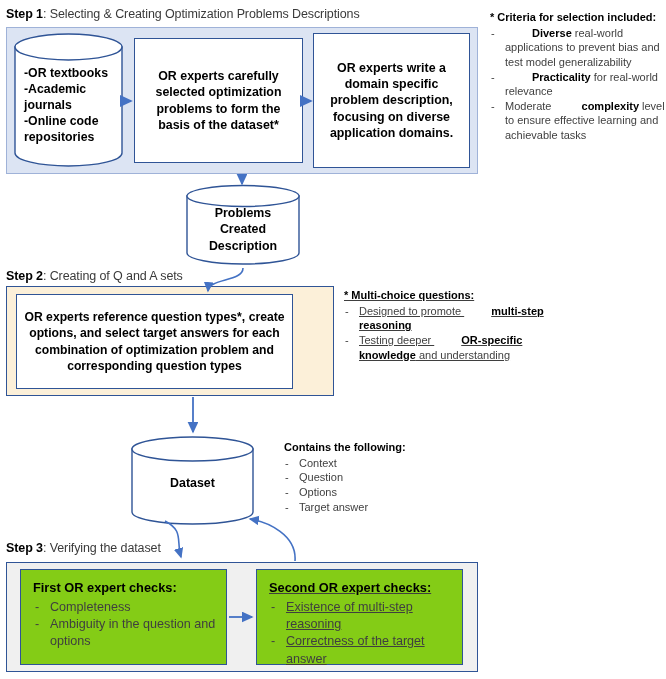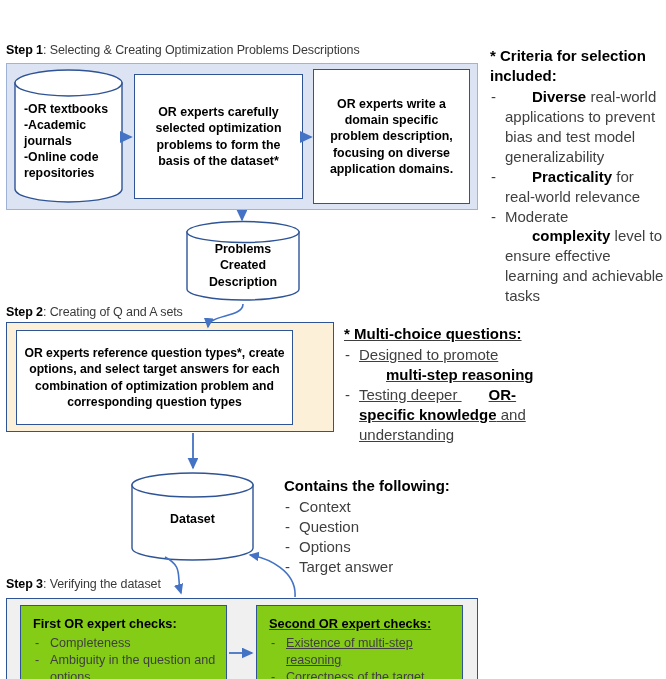--- a/index.html
+++ b/index.html
@@ -1,21 +1,21 @@
 <!DOCTYPE html>
 <html><head>
 <meta charset="utf-8">
 <style>
   html,body{margin:0;padding:0;}
   body{
     width:666px;height:679px;background:#ffffff;
     font-family:"Liberation Sans", sans-serif;
     color:#000000;overflow:hidden;position:relative;
   }
-  #root{position:relative;width:666px;height:603px;margin-top:36px;}
+  #root{position:relative;width:666px;height:603px;}
 
   
   .step-heading{
     position:absolute;font-size:12.5px;color:#3a3a3a;white-space:nowrap;
     letter-spacing:-0.1px;
   }
   .step-heading b{color:#000;font-weight:bold;}
 
   
   .panel{position:absolute;box-sizing:border-box;}
@@ -39,21 +39,21 @@
   .cyl{position:absolute;}
   .cyl svg{position:absolute;left:0;top:0;overflow:visible;}
   .cyl .cyl-label{
     position:absolute;left:0;right:0;
     text-align:center;font-weight:bold;font-size:12.4px;line-height:1.32;
     color:#000;
   }
   .cyl .cyl-label.left{text-align:left;font-size:12.3px;line-height:1.30;}
 
   
-  .note{position:absolute;font-size:15px;line-height:1.33;color:#3f3f3f;}
+  .note{position:absolute;font-size:11px;line-height:1.33;color:#3f3f3f;}
   .note .hdr{font-weight:bold;color:#000;display:block;margin-bottom:1px;}
   .note ul{list-style:none;margin:0;padding:0;}
   .note li{
     position:relative;padding-left:15px;margin:0 0 0 0;
   }
   .note li .dash{position:absolute;left:1px;top:0;color:#3f3f3f;}
   .note b{color:#000;font-weight:bold;padding-left:27px;}
 
   
   .chk{

